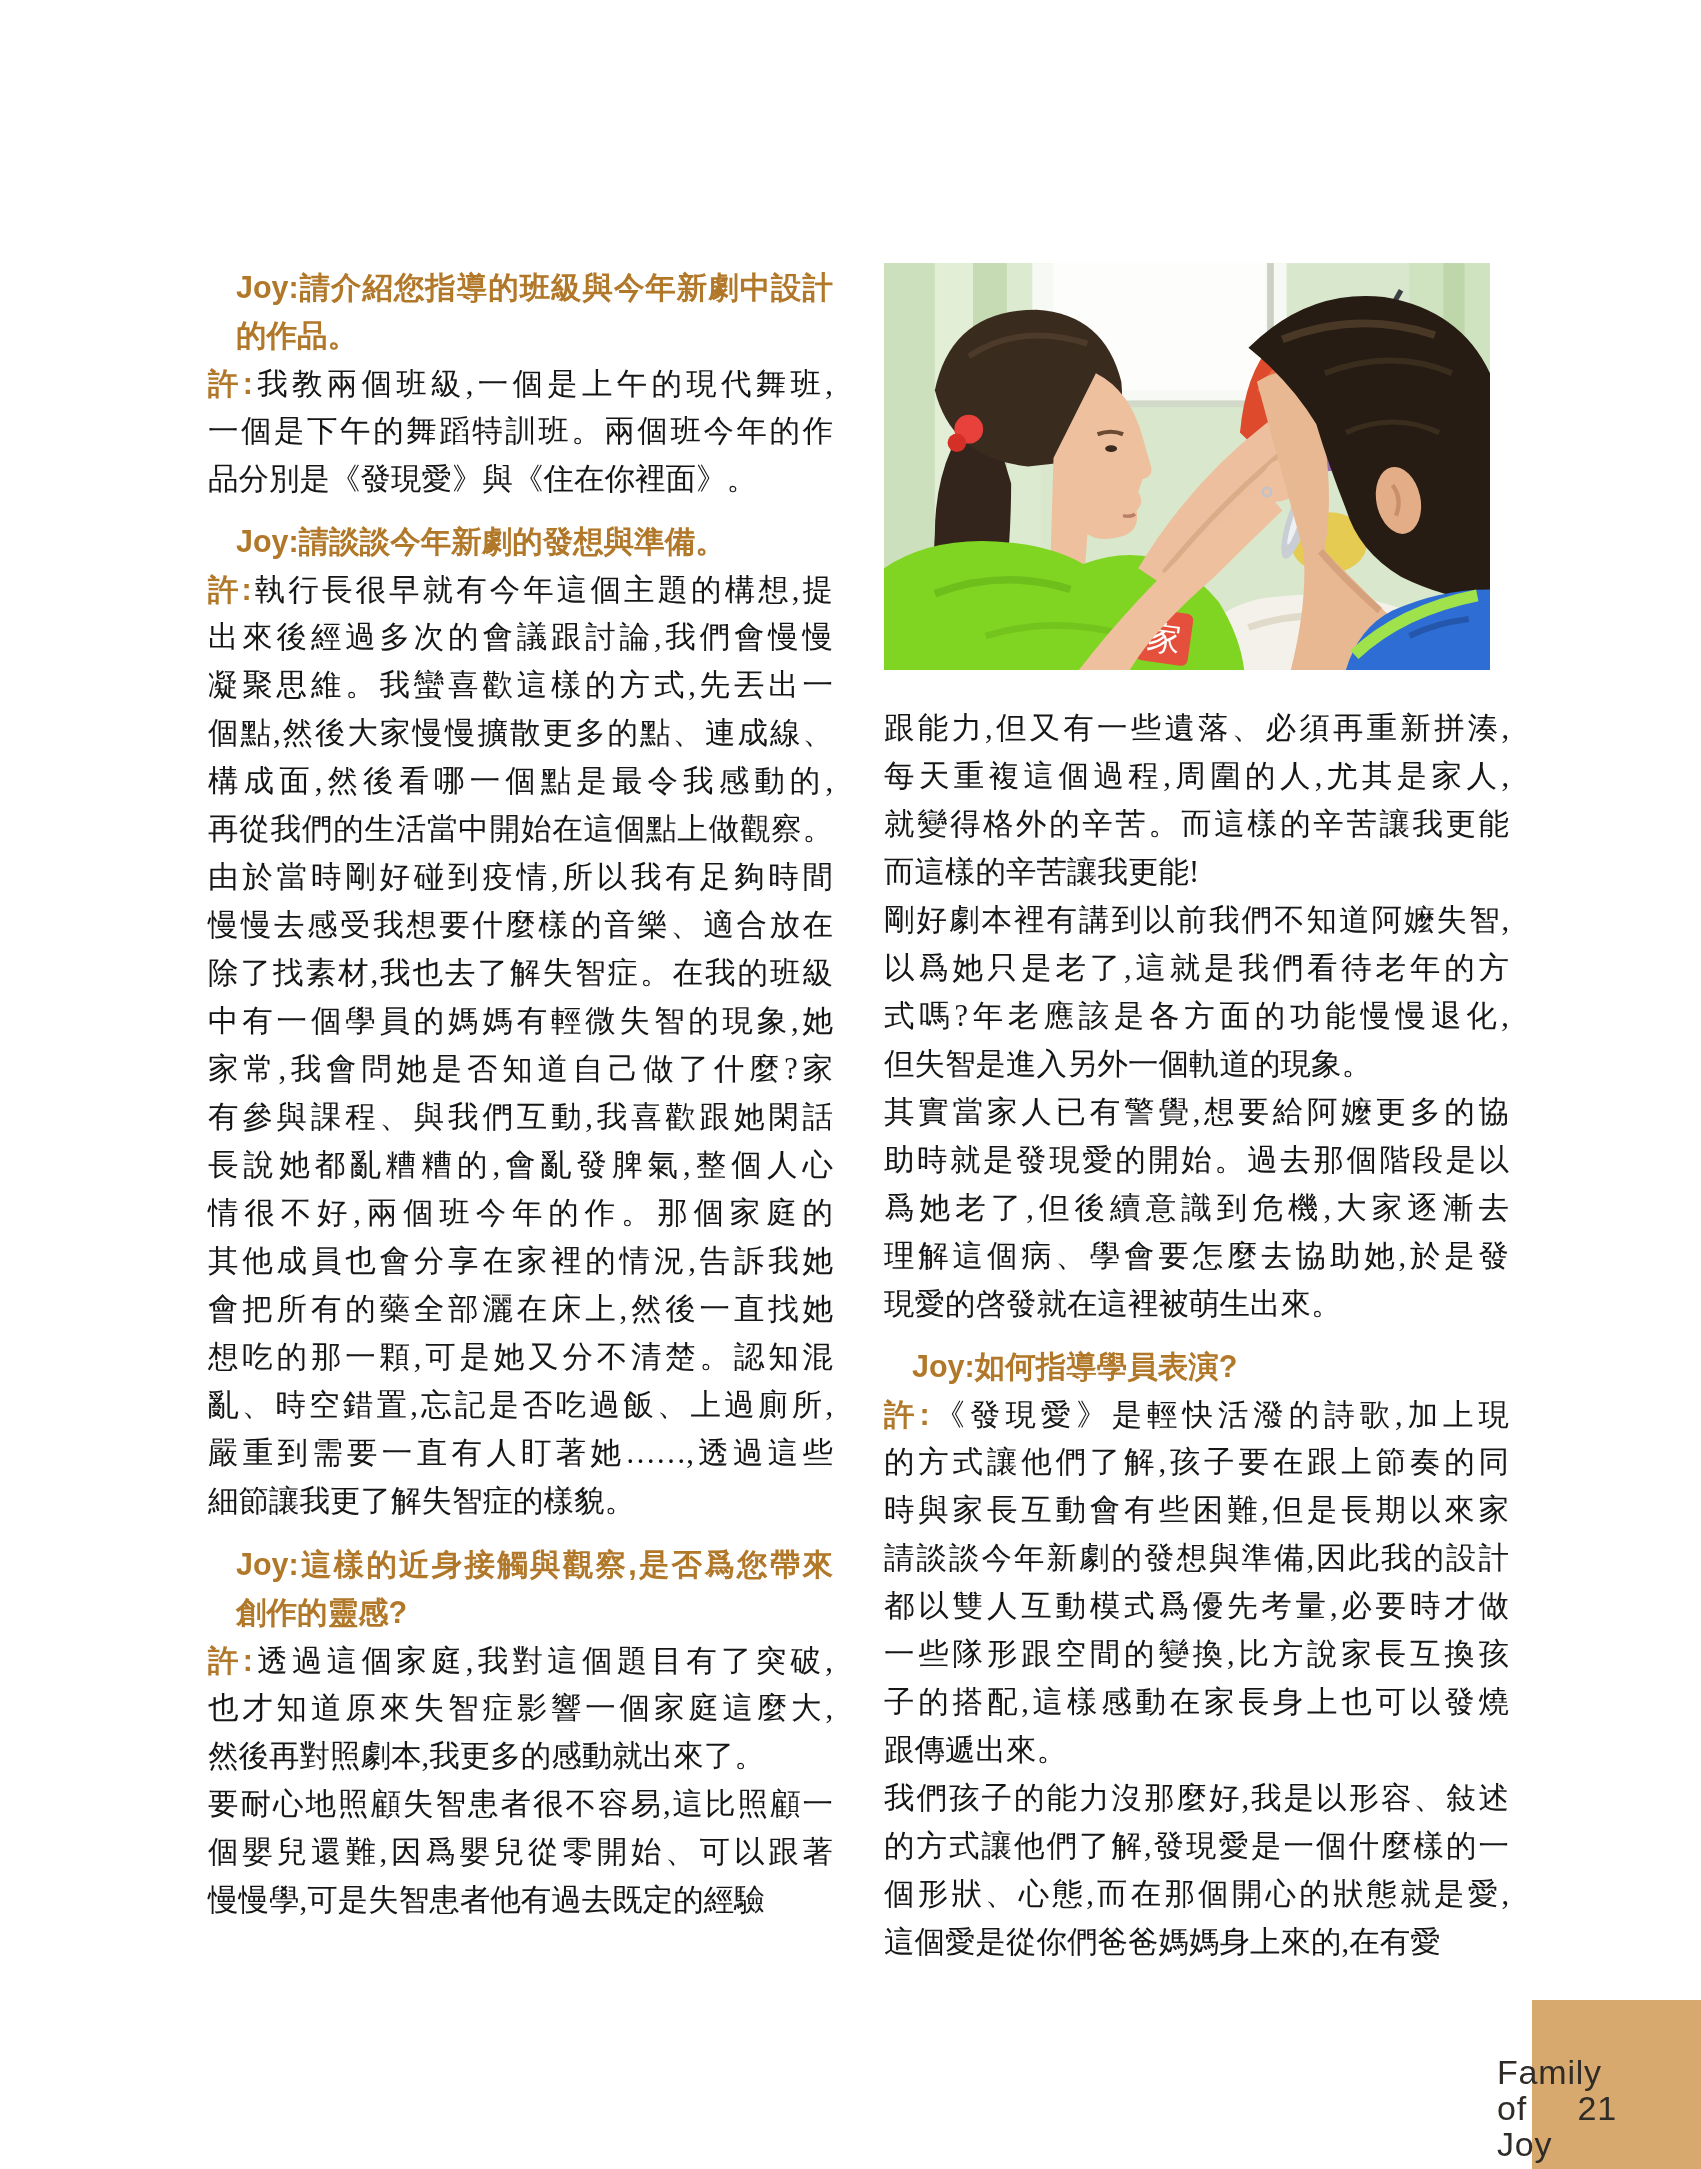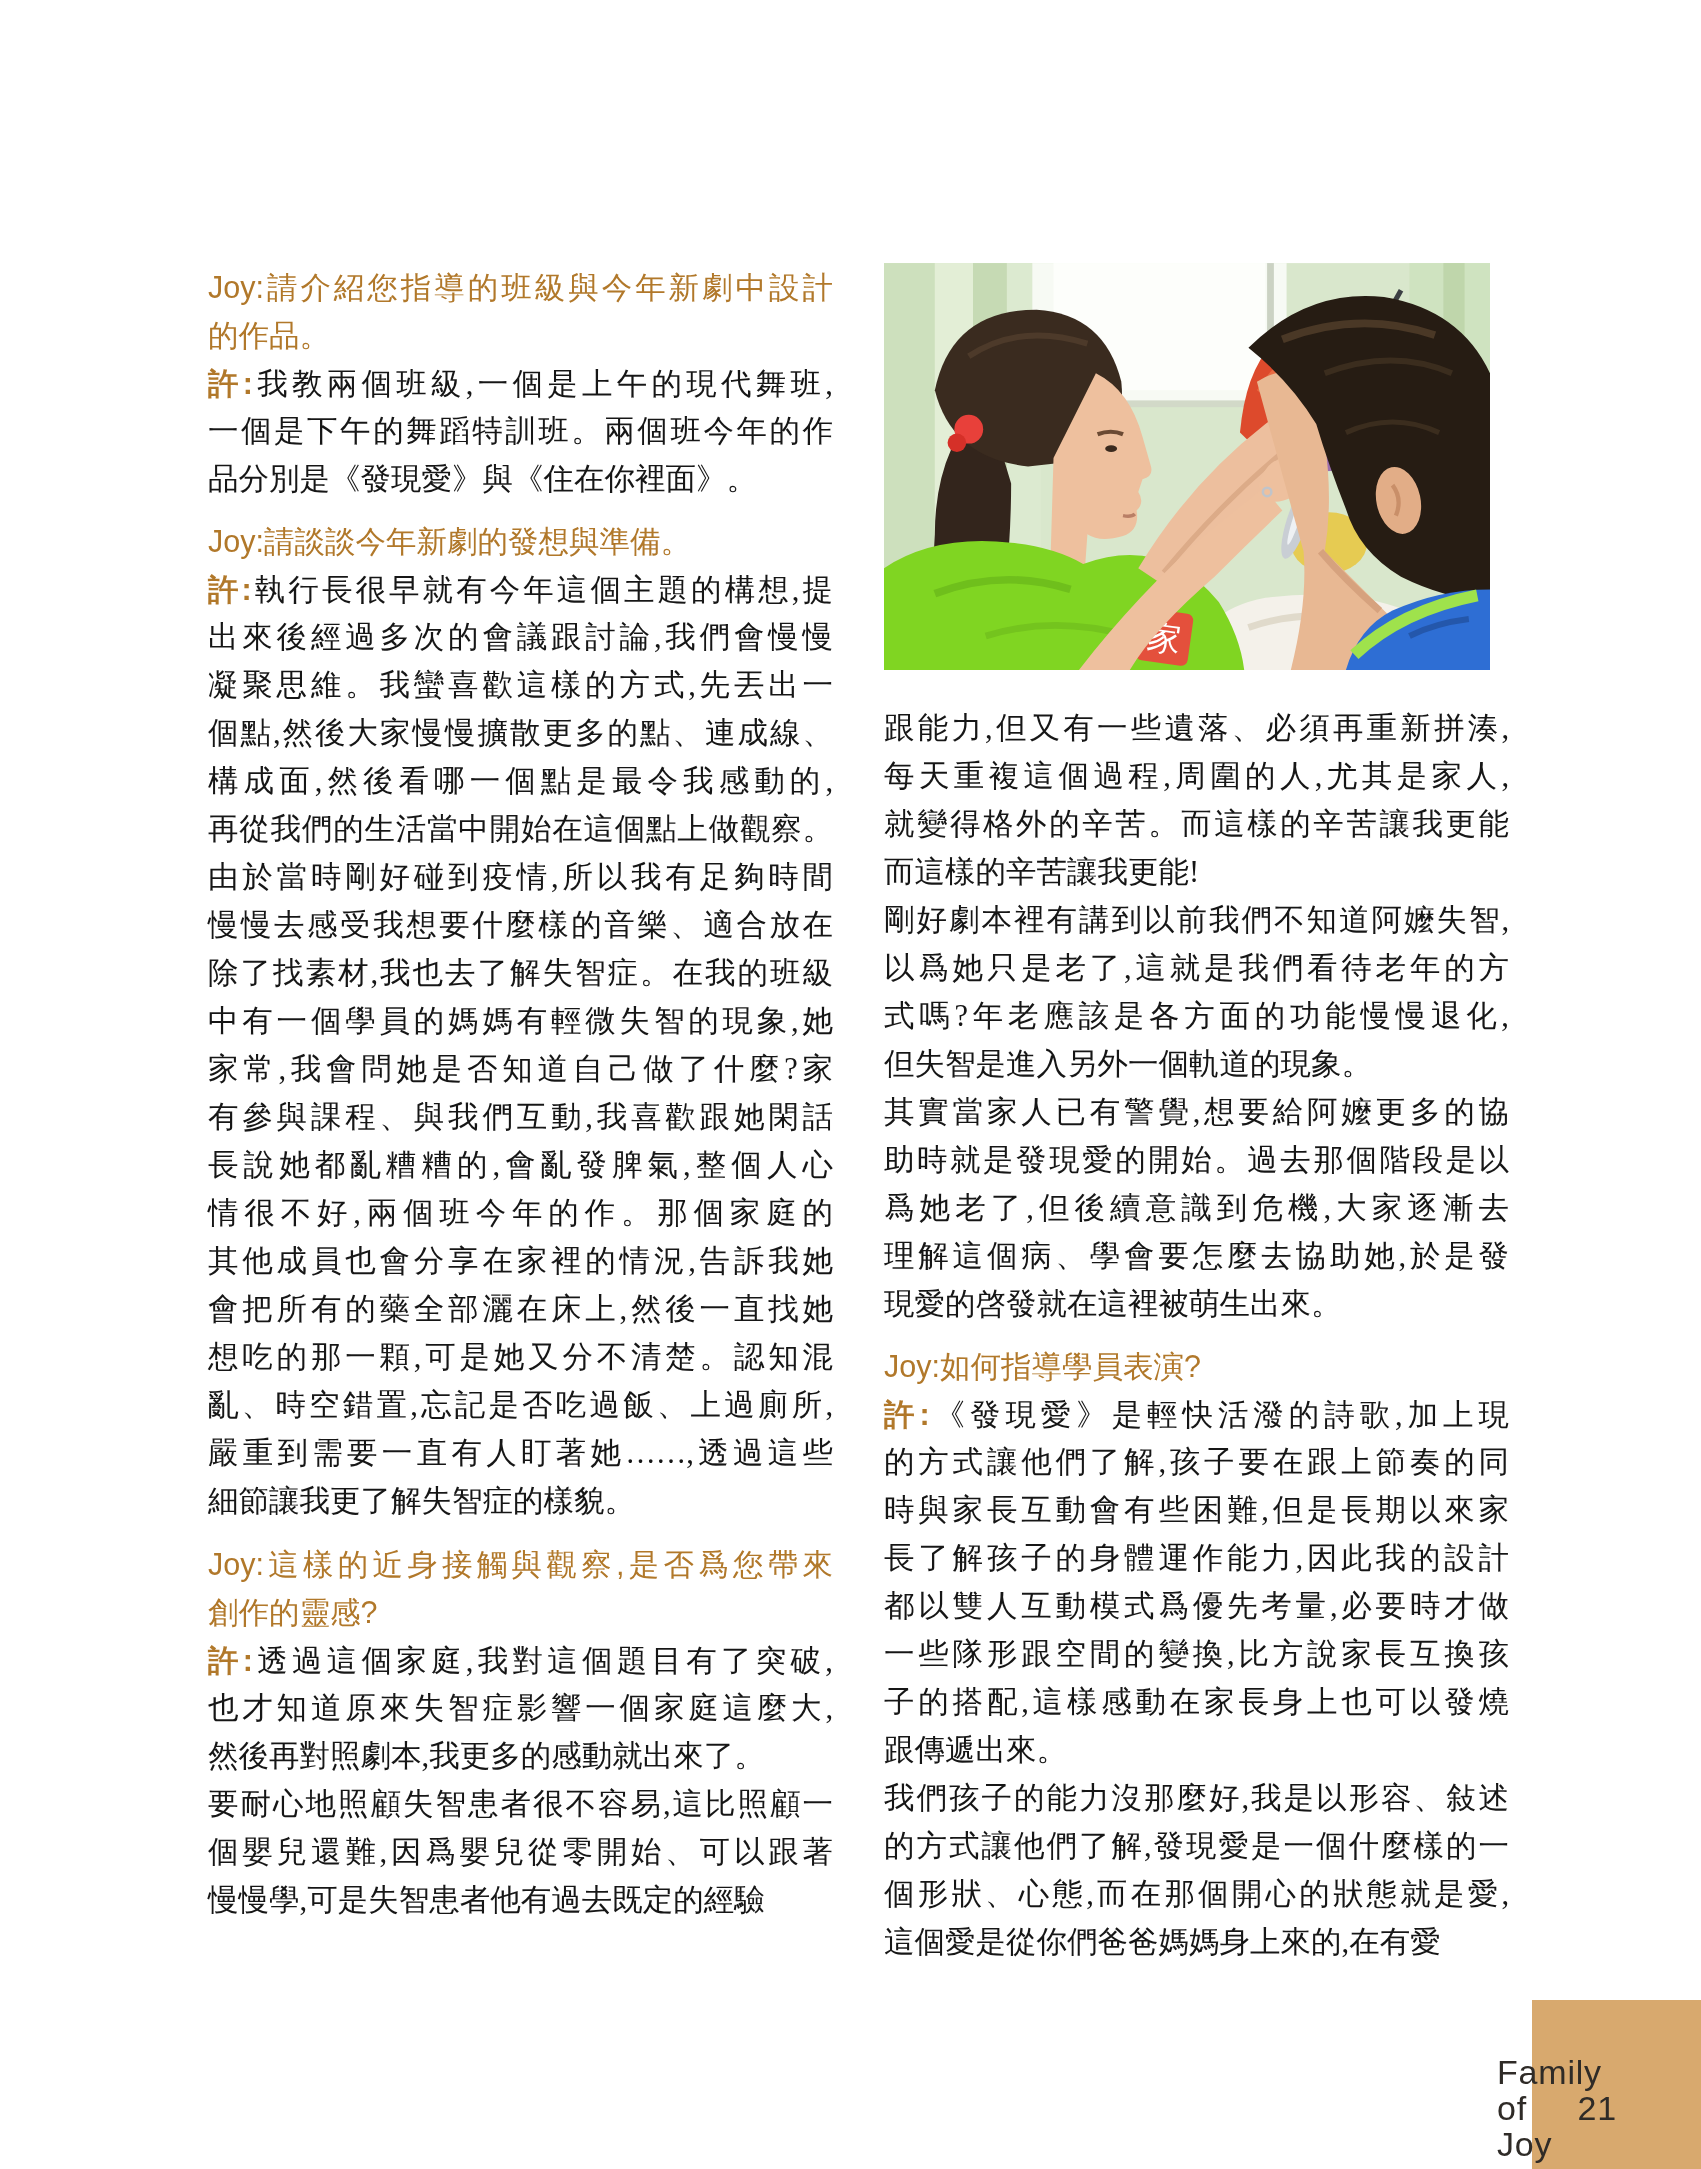--- a/index.html
+++ b/index.html
@@ -22,22 +22,23 @@
   .gap{height:14.4px;}
   .line{
     font-size:30.5px;line-height:48px;height:48px;color:var(--ink);
     font-family:"Liberation Serif", serif;
     text-align:justify;text-align-last:justify;-moz-text-align-last:justify;
     text-justify:inter-character;
     overflow:visible;white-space:normal;
   }
   .line.last{text-align-last:left;-moz-text-align-last:left;}
   .heading .line{
-    color:var(--accent);font-weight:normal;
+    color:var(--accent);font-weight:bold;
     font-family:"Liberation Sans", sans-serif;
+    margin-left:28px;
   }
   .lead{
     color:var(--accent);font-weight:bold;
     font-family:"Liberation Sans", sans-serif;
   }
   figure.photo{margin:0 0 34px 0;width:606px;height:407px;display:block;}
   figure.photo svg{display:block;width:606px;height:407px;}
   .footer-tab{
     position:absolute;left:1532px;top:2000px;width:170px;height:170px;
     background:var(--tab);
@@ -204,21 +205,21 @@
         <div class="line last">現愛的啓發就在這裡被萌生出來。</div>
       </div>
       <div class="gap"></div>
       <div class="block heading">
         <div class="line last">Joy:如何指導學員表演?</div>
       </div>
       <div class="block answer">
         <div class="line"><span class="lead">許:</span>《發現愛》是輕快活潑的詩歌,加上現</div>
         <div class="line">的方式讓他們了解,孩子要在跟上節奏的同</div>
         <div class="line">時與家長互動會有些困難,但是長期以來家</div>
-        <div class="line">長了解孩子的身體運作能力,因此我的設計</div>
+        <div class="line">請談談今年新劇的發想與準備,因此我的設計</div>
         <div class="line">都以雙人互動模式爲優先考量,必要時才做</div>
         <div class="line">一些隊形跟空間的變換,比方說家長互換孩</div>
         <div class="line">子的搭配,這樣感動在家長身上也可以發燒</div>
         <div class="line last">跟傳遞出來。</div>
       </div>
       <div class="block para">
         <div class="line">我們孩子的能力沒那麼好,我是以形容、敍述</div>
         <div class="line">的方式讓他們了解,發現愛是一個什麼樣的一</div>
         <div class="line">個形狀、心態,而在那個開心的狀態就是愛,</div>
         <div class="line last">這個愛是從你們爸爸媽媽身上來的,在有愛</div>

